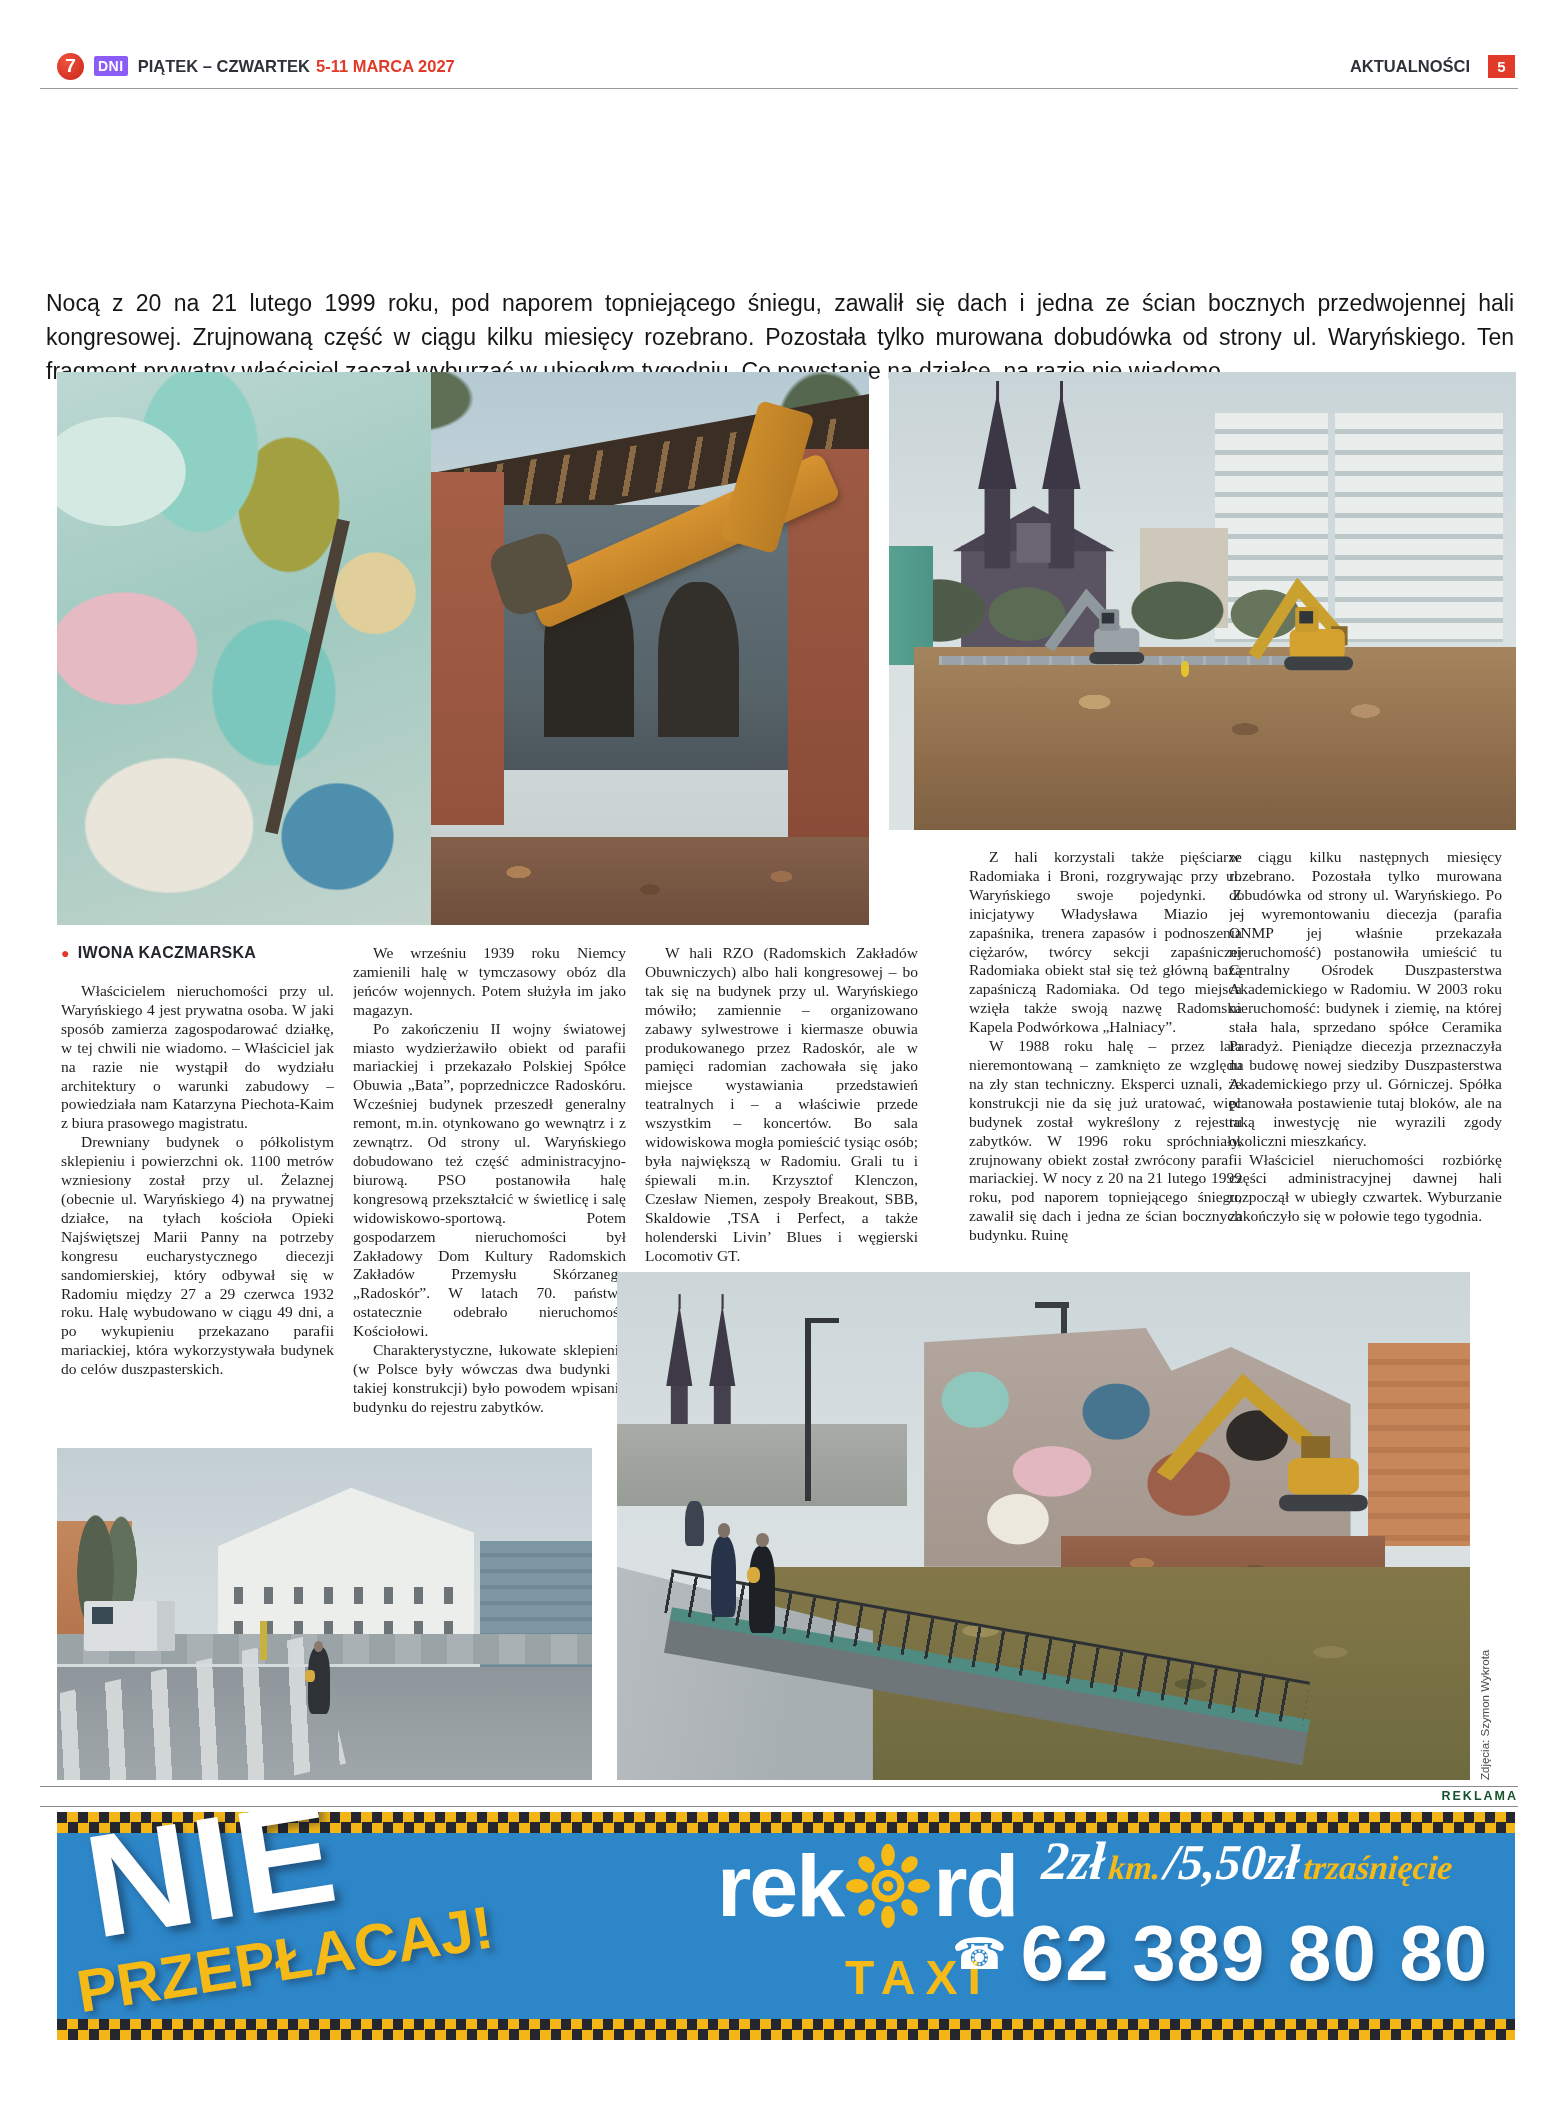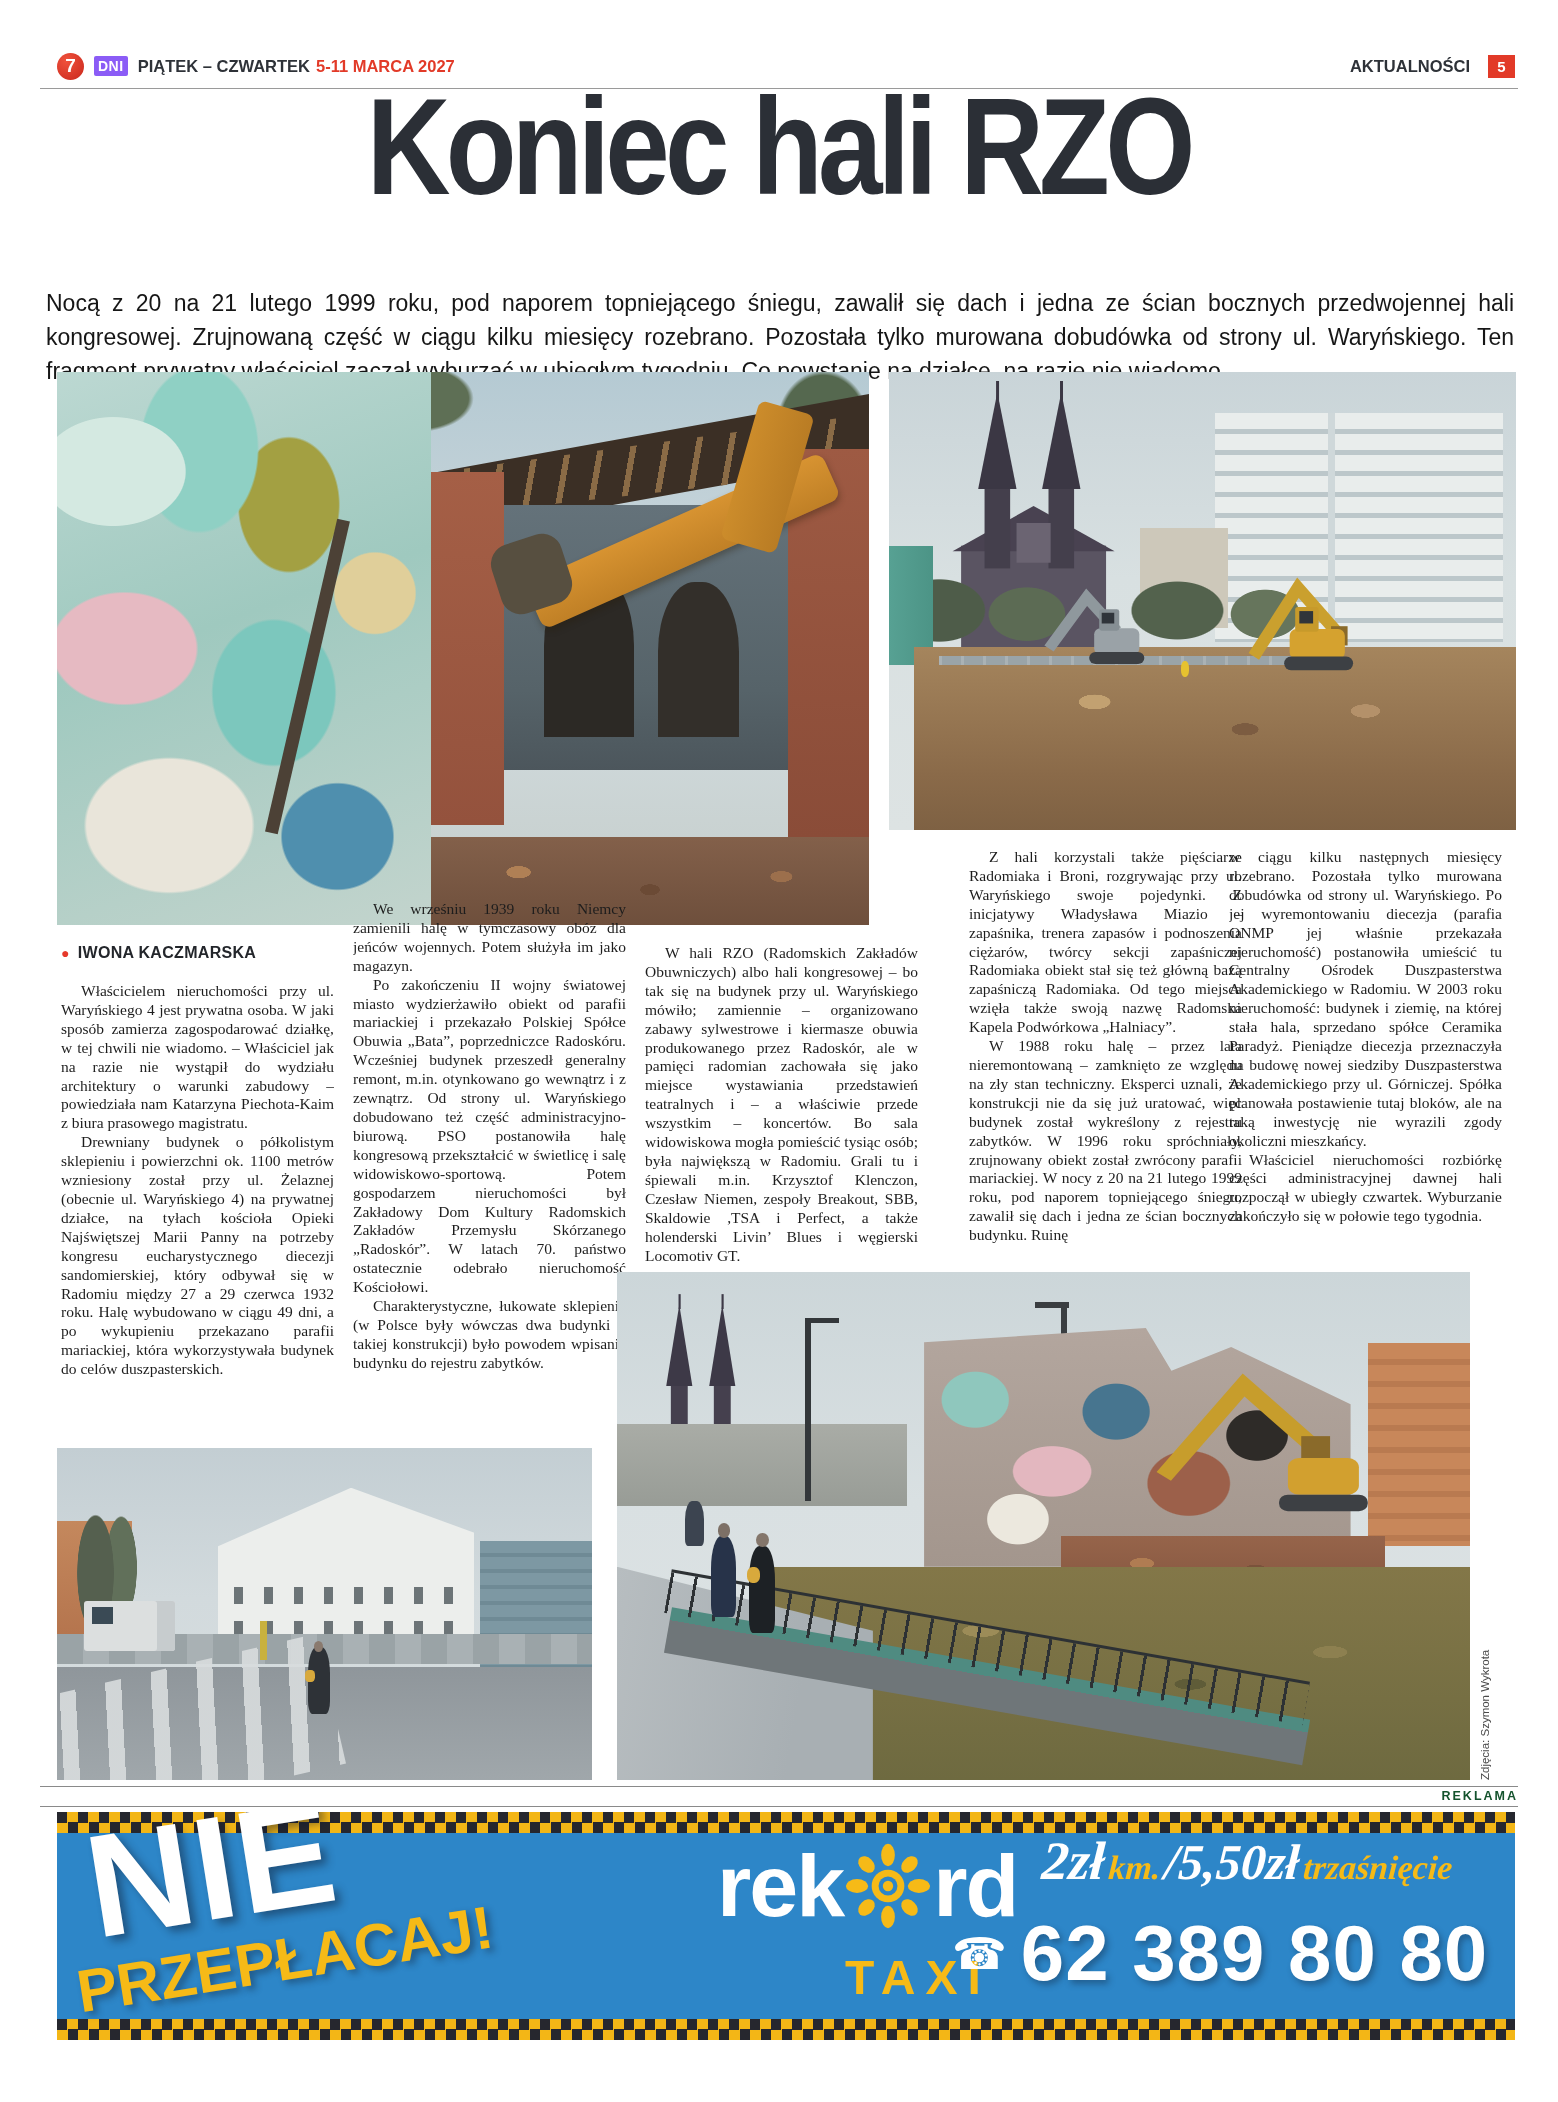--- a/index.html
+++ b/index.html
@@ -79,21 +79,20 @@
       <span class="dni">DNI</span>
       <span><span class="d1">PIĄTEK – CZWARTEK</span><span class="d2">5-11 MARCA 2027</span></span>
     </div>
     <div class="h-right">
       <span>AKTUALNOŚCI</span>
       <span class="pagebox">5</span>
     </div>
   </div>
   <div id="header-rule"></div>
 
-  <div id="headline"><span>Koniec hali RZO</span></div>
   <div id="lead">Nocą z 20 na 21 lutego 1999 roku, pod naporem topniejącego śniegu, zawalił się dach i jedna ze ścian bocznych przedwojennej hali kongresowej. Zrujnowaną część w ciągu kilku miesięcy rozebrano. Pozostała tylko murowana dobudówka od strony ul. Waryńskiego. Ten fragment prywatny właściciel zaczął wyburzać w ubiegłym tygodniu. Co powstanie na działce, na razie nie wiadomo.</div>
 
   <div class="photo" style="left:57px;top:372px;width:812px;height:553px;">
     <div class="ph" style="inset:0;background:linear-gradient(180deg,#b5cad3,#c8d5da 35%,#cfd9db 65%,#c4ccc9);"></div>
     <div class="ph" style="left:26%;top:0;width:26%;height:16%;background:radial-gradient(60% 80% at 30% 40%,#51614a 0 55%,transparent 60%),radial-gradient(50% 70% at 70% 30%,#5e6f55 0 50%,transparent 55%);"></div>
     <div class="ph" style="left:86%;top:0;width:14%;height:30%;background:radial-gradient(70% 60% at 60% 35%,#55684f 0 55%,transparent 60%);"></div>
     <div class="ph" style="left:0;top:0;width:46%;height:100%;background:
       radial-gradient(120px 90px at 15% 18%,#d4e9e1 0 60%,transparent 61%),
       radial-gradient(100px 140px at 38% 14%,#8fd0c4 0 58%,transparent 60%),
       radial-gradient(90px 120px at 62% 24%,#a3a042 0 55%,transparent 57%),
@@ -165,21 +164,21 @@
   </div>
 
   <div id="byline">
     <span class="dot">●</span><span>IWONA KACZMARSKA</span>
   </div>
 
   <div class="col" id="col-1" style="left:61px;top:982px;height:466px;">
       <p class="para">Właścicielem nieruchomości przy ul. Waryńskiego 4 jest prywatna osoba. W jaki sposób zamierza zagospodarować działkę, w tej chwili nie wiadomo. – Właściciel jak na razie nie wystąpił do wydziału architektury o warunki zabudowy – powiedziała nam Katarzyna Piechota-Kaim z biura prasowego magistratu.</p>
       <p class="para">Drewniany budynek o półkolistym sklepieniu i powierzchni ok. 1100 metrów wzniesiony został przy ul. Żelaznej (obecnie ul. Waryńskiego 4) na prywatnej działce, na tyłach kościoła Opieki Najświętszej Marii Panny na potrzeby kongresu eucharystycznego diecezji sandomierskiej, który odbywał się w Radomiu między 27 a 29 czerwca 1932 roku. Halę wybudowano w ciągu 49 dni, a po wykupieniu przekazano parafii mariackiej, która wykorzystywała budynek do celów duszpasterskich.</p>
     </div>
-  <div class="col" id="col-2" style="left:353px;top:900px;height:506px;">
+  <div class="col" id="col-2" style="left:353px;top:944px;height:506px;">
       <p class="para">We wrześniu 1939 roku Niemcy zamienili halę w tymczasowy obóz dla jeńców wojennych. Potem służyła im jako magazyn.</p>
       <p class="para">Po zakończeniu II wojny światowej miasto wydzierżawiło obiekt od parafii mariackiej i przekazało Polskiej Spółce Obuwia „Bata”, poprzedniczce Radoskóru. Wcześniej budynek przeszedł generalny remont, m.in. otynkowano go wewnątrz i z zewnątrz. Od strony ul. Waryńskiego dobudowano też część administracyjno-biurową. PSO postanowiła halę kongresową przekształcić w świetlicę i salę widowiskowo-sportową. Potem gospodarzem nieruchomości był Zakładowy Dom Kultury Radomskich Zakładów Przemysłu Skórzanego „Radoskór”. W latach 70. państwo ostatecznie odebrało nieruchomość Kościołowi.</p>
       <p class="para">Charakterystyczne, łukowate sklepienie (w Polsce były wówczas dwa budynki o takiej konstrukcji) było powodem wpisania budynku do rejestru zabytków.</p>
     </div>
   <div class="col" id="col-3" style="left:645px;top:944px;height:318px;">
       <p class="para">W hali RZO (Radomskich Zakładów Obuwniczych) albo hali kongresowej – bo tak się na budynek przy ul. Waryńskiego mówiło; zamiennie – organizowano zabawy sylwestrowe i kiermasze obuwia produkowanego przez Radoskór, ale w pamięci radomian zachowała się jako miejsce wystawiania przedstawień teatralnych i – a właściwie przede wszystkim – koncertów. Bo sala widowiskowa mogła pomieścić tysiąc osób; była największą w Radomiu. Grali tu i śpiewali m.in. Krzysztof Klenczon, Czesław Niemen, zespoły Breakout, SBB, Skaldowie ,TSA i Perfect, a także holenderski Livin’ Blues i węgierski Locomotiv GT.</p>
     </div>
   <div class="col" id="col-4" style="left:969px;top:848px;height:414px;">
       <p class="para">Z hali korzystali także pięściarze Radomiaka i Broni, rozgrywając przy ul. Waryńskiego swoje pojedynki. Z inicjatywy Władysława Miazio – zapaśnika, trenera zapasów i podnoszenia ciężarów, twórcy sekcji zapaśniczej Radomiaka obiekt stał się też główną bazą zapaśniczą Radomiaka. Od tego miejsca wzięła także swoją nazwę Radomska Kapela Podwórkowa „Halniacy”.</p>
       <p class="para">W 1988 roku halę – przez lata nieremontowaną – zamknięto ze względu na zły stan techniczny. Eksperci uznali, że konstrukcji nie da się już uratować, więc budynek został wykreślony z rejestru zabytków. W 1996 roku spróchniały, zrujnowany obiekt został zwrócony parafii mariackiej. W nocy z 20 na 21 lutego 1999 roku, pod naporem topniejącego śniegu, zawalił się dach i jedna ze ścian bocznych budynku. Ruinę</p>

